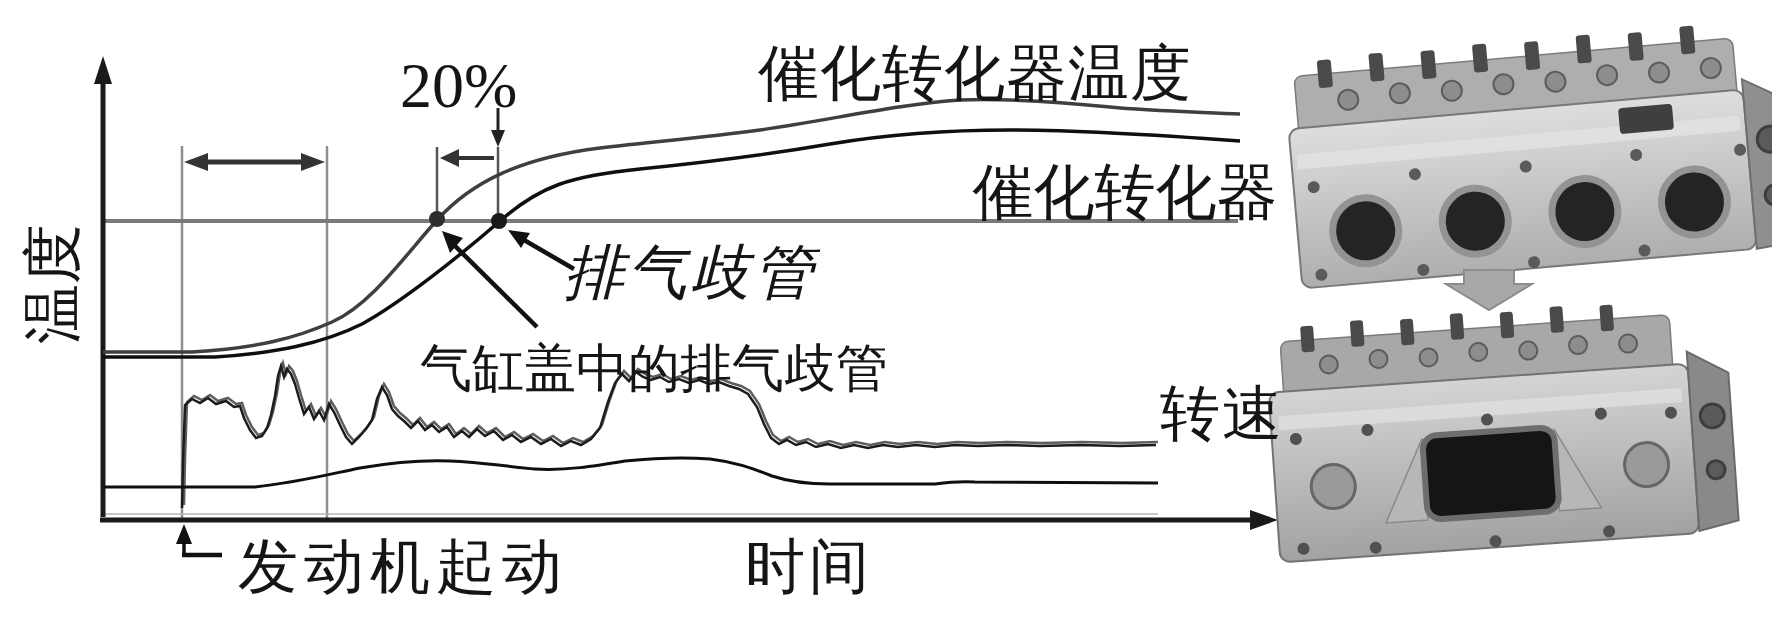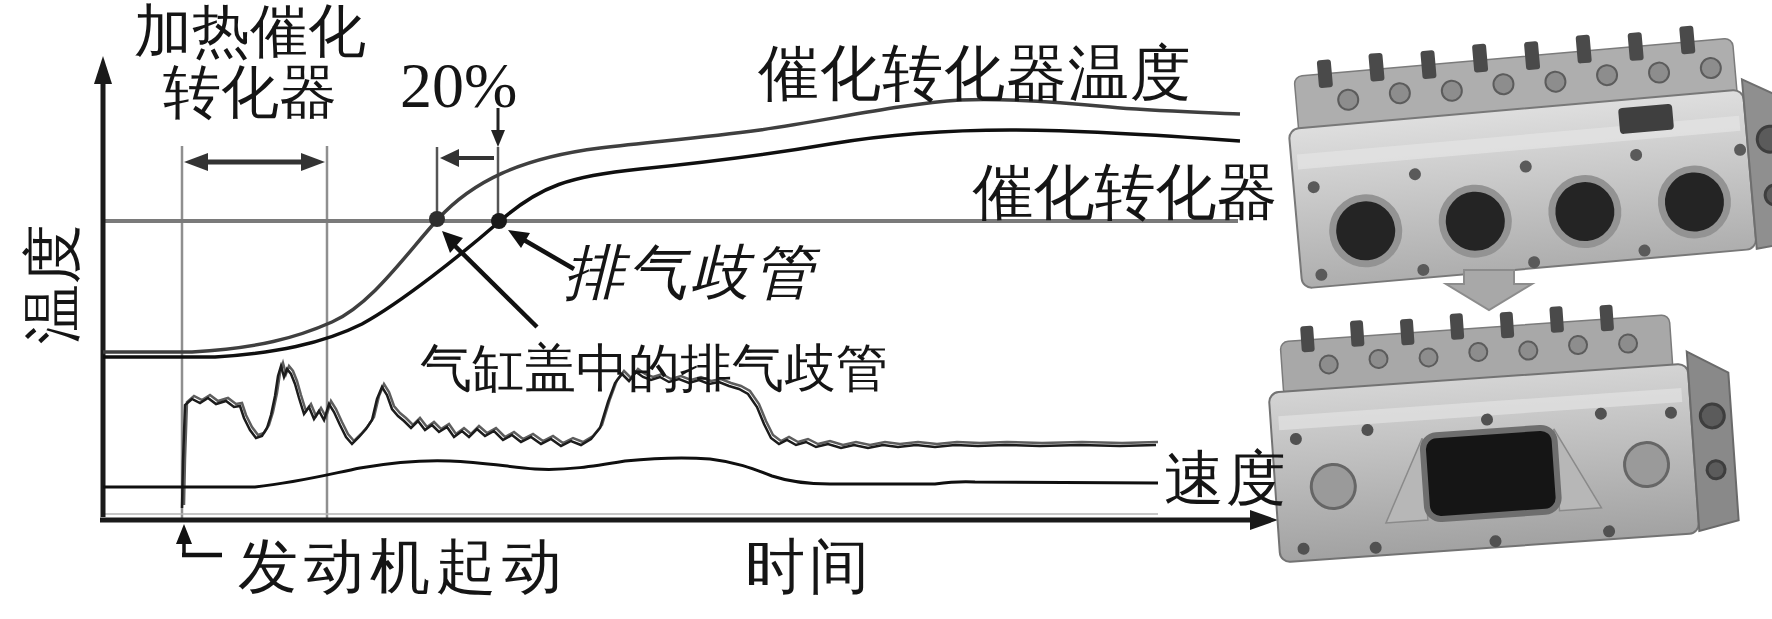--- a/index.html
+++ b/index.html
@@ -214,36 +214,32 @@
           <circle cx="330" cy="226" r="6"></circle>
       </g>
       <polygon points="420,52 460,76 460,224 420,232" fill="#898989" stroke="#6a6a6a" stroke-width="2"></polygon>
       <circle cx="441" cy="118" r="12" fill="#5b5b5b" stroke="#3e3e3e" stroke-width="3"></circle>
       <circle cx="441" cy="172" r="9" fill="#5b5b5b" stroke="#3e3e3e" stroke-width="3"></circle>
     </g>
   </svg>
 
   <div class="lbl" id="y-label">温度</div>
 
-  <div class="lbl c" id="heat-label">
-    <span class="ln">加热催化</span>
-    <span class="ln">转化器</span>
-  </div>
 
   <div class="lbl" id="pct-label">20%</div>
 
   <div class="lbl" id="cat-temp-label">催化转化器温度</div>
 
   <div class="lbl c" id="min-temp-label">
     <span class="ln">催化转化器</span>
   </div>
 
   <div class="lbl" id="manifold-label">排气歧管</div>
 
   <div class="lbl" id="integrated-label">气缸盖中的排气歧管</div>
 
-
-  <div class="lbl" id="speed-label">速度</div>
+  <div class="lbl" id="rpm-label">转速</div>
+
 
   <div class="lbl" id="engine-start-label">发动机起动</div>
 
   <div class="lbl" id="time-label">时间</div>
 </div>
 
 </body></html>

